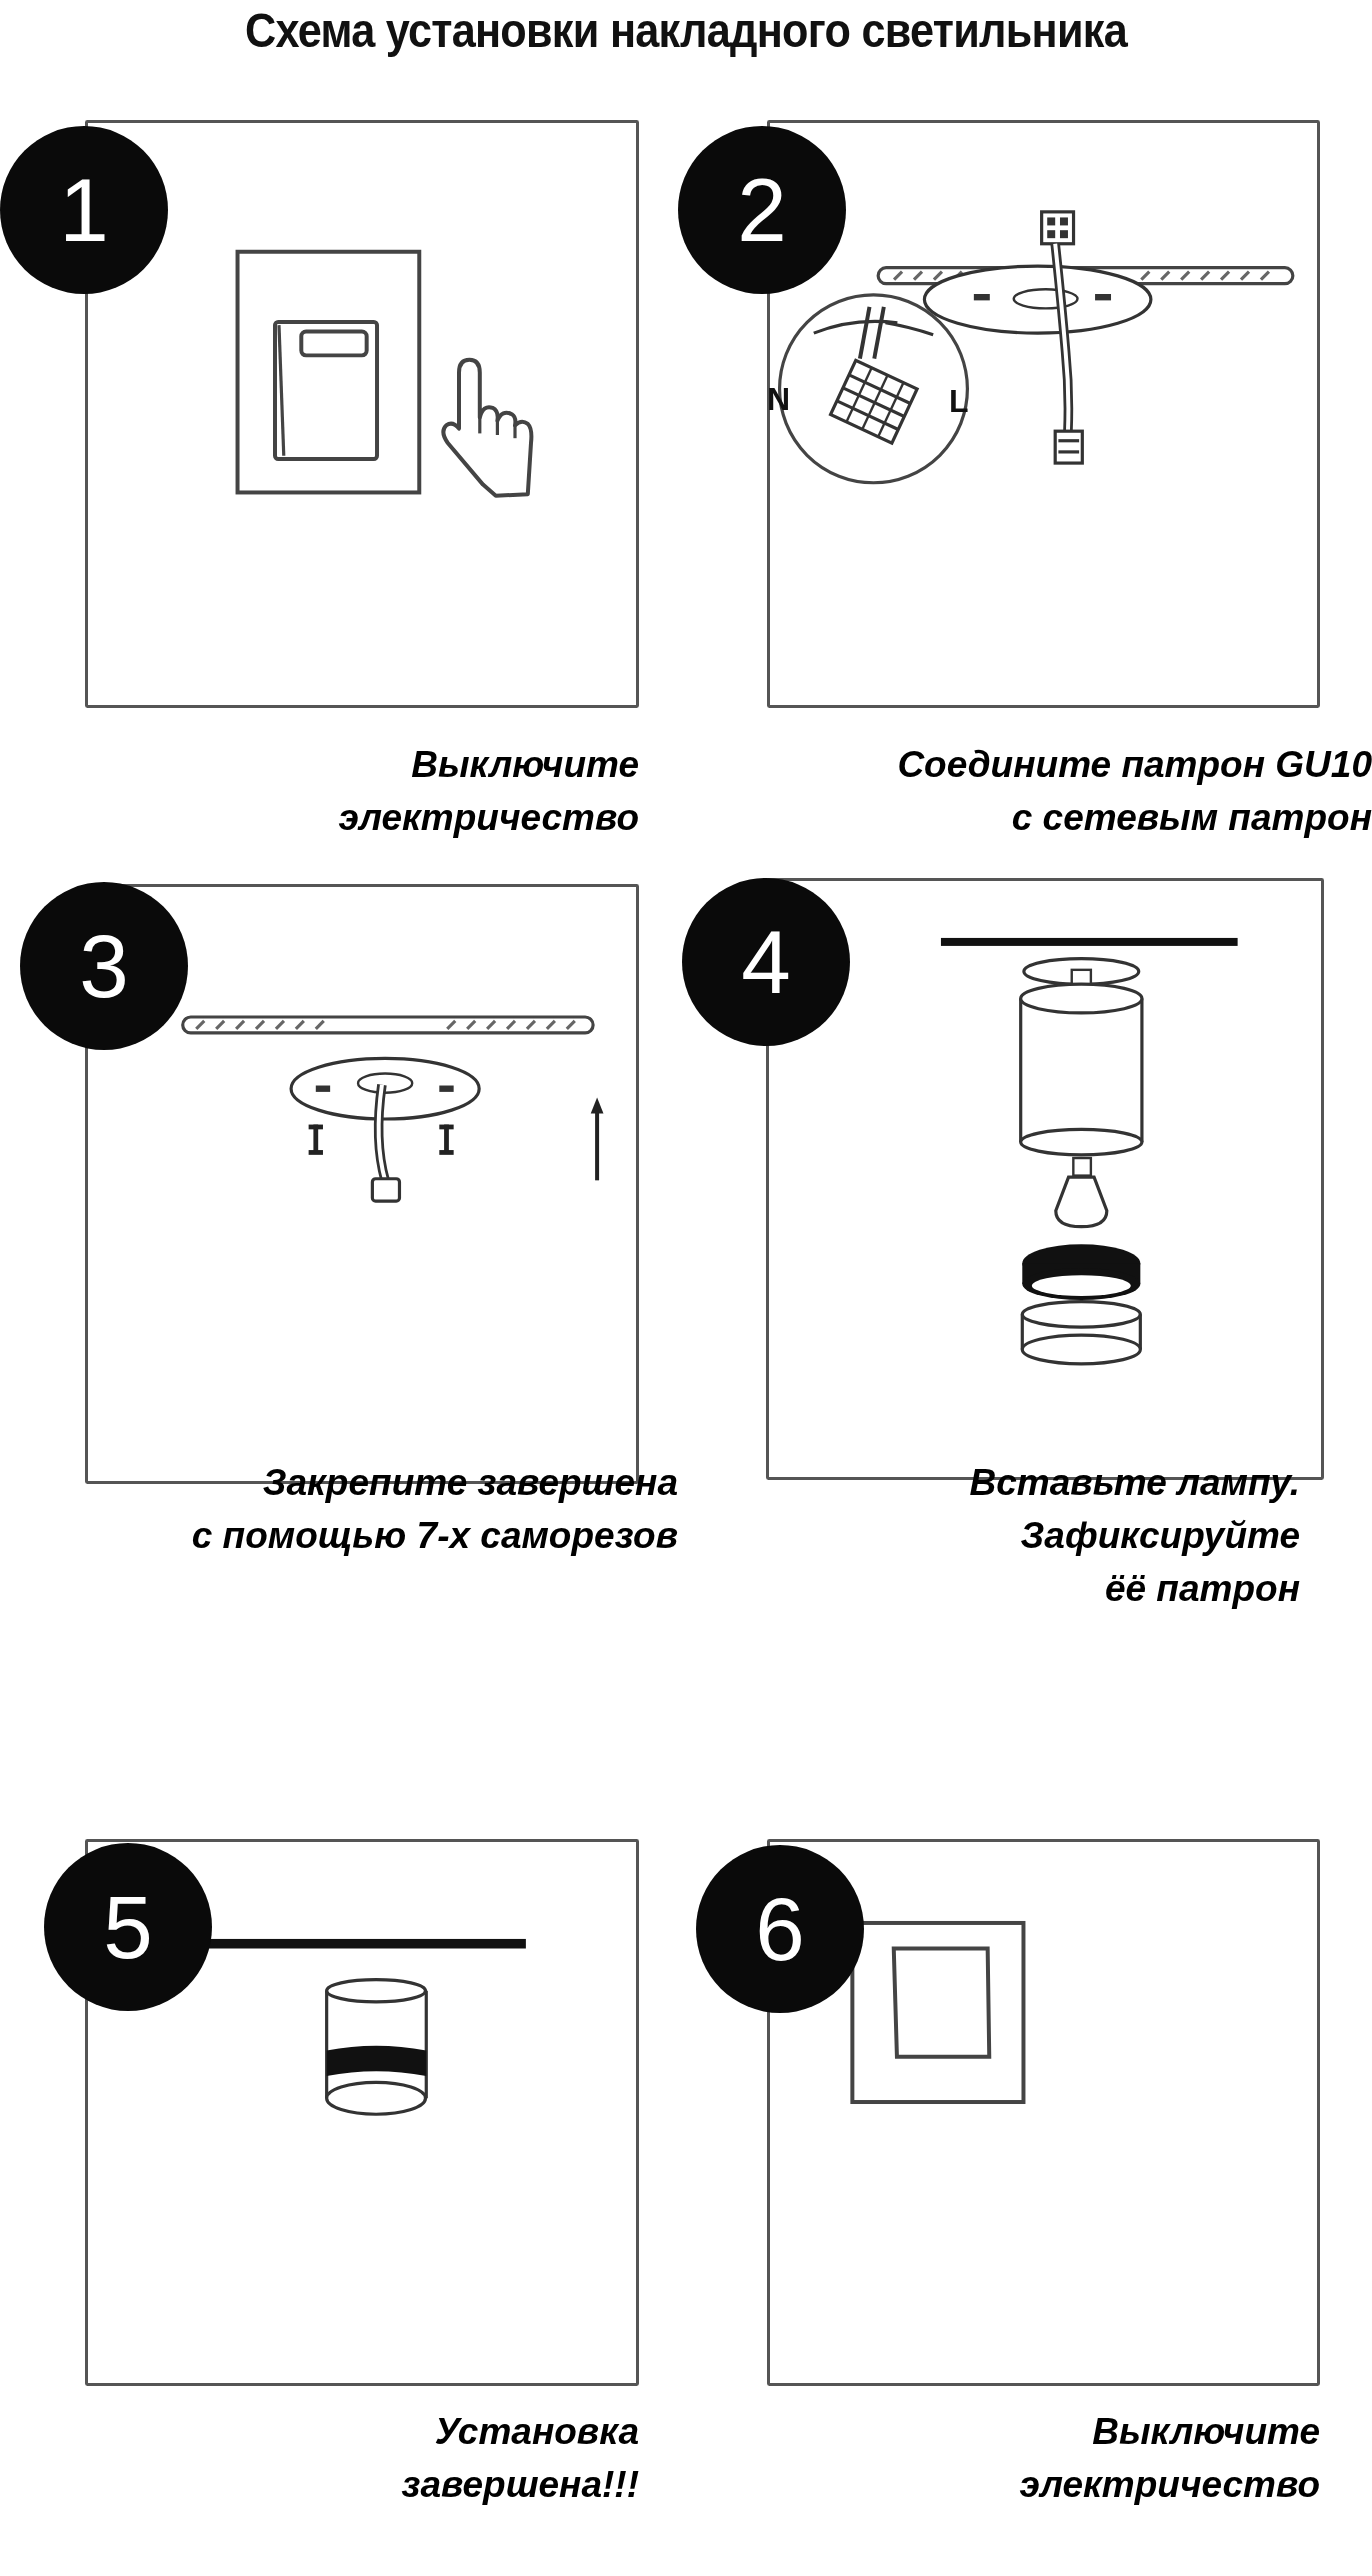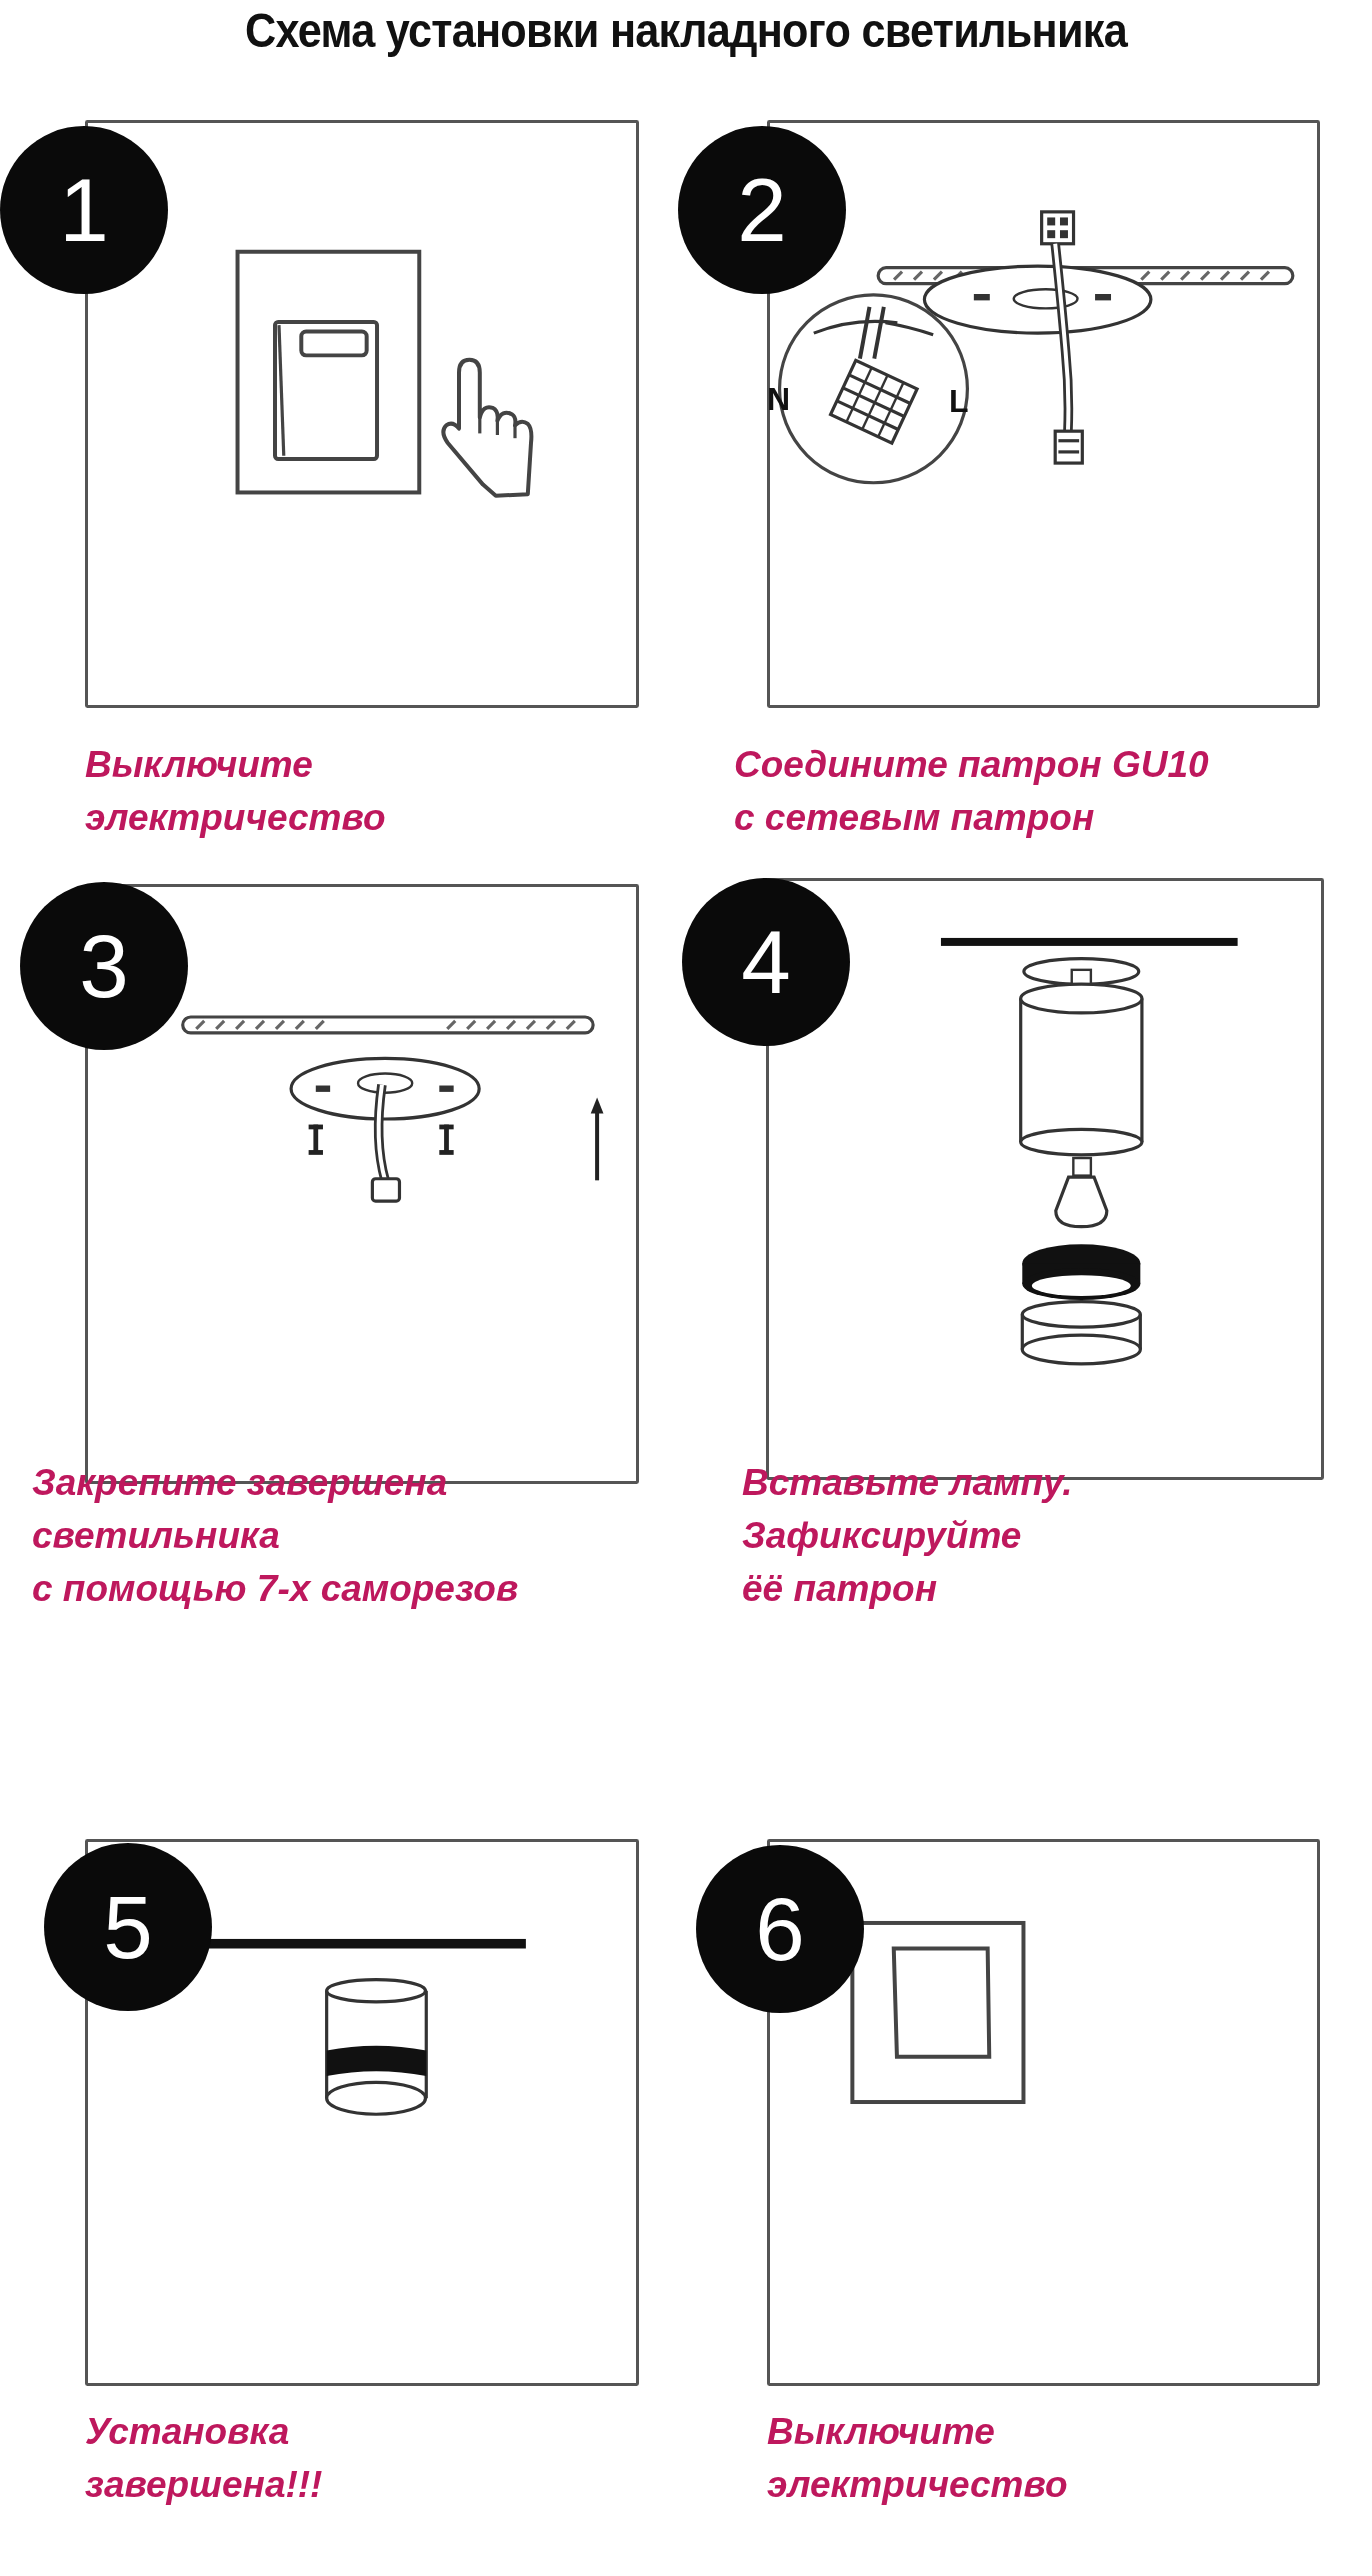--- a/index.html
+++ b/index.html
@@ -1,20 +1,20 @@
 <!DOCTYPE html>
 <html style="font-size:12.8px"><head>
 <meta charset="utf-8">
 <style>
   html,body{margin:0;padding:0;background:#ffffff;}
   body{width:1372px;height:2576px;position:relative;overflow:hidden;font-family:"Liberation Sans",sans-serif;color:#111;}
   .title{position:absolute;left:0;top:3.2px;width:1372px;text-align:center;font-weight:bold;font-size:48px;letter-spacing:-0.8px;color:#111;transform:scaleX(0.9);transform-origin:center;}
   .panel{position:absolute;border:3.2px solid #555;border-radius:2.4px;background:#fff;box-sizing:border-box;}
   .badge{position:absolute;width:168px;height:168px;border-radius:50%;background:#0a0a0a;color:#fff;font-size:89px;line-height:168px;text-align:center;font-family:"Liberation Sans",sans-serif;}
-  .caption{position:absolute;text-align:left;font-weight:bold;font-style:italic;font-size:37px;line-height:53px;color:#be185d;}
+  .caption{position:absolute;text-align:right;font-weight:bold;font-style:italic;font-size:37px;line-height:53px;color:#000000;}
   .caption span{display:block;}
   svg{position:absolute;overflow:visible;}
 </style>
 </head>
 <body>
 
 <div class="title">Схема установки накладного светильника</div>
 
 <div class="panel" style="left:85px;top:120px;width:554px;height:588px;"></div>
 <svg style="left:231px;top:239px;" width="359" height="271" viewBox="0 0 450 340">
@@ -134,21 +134,20 @@
       <rect x="336" y="140" width="6" height="36"></rect>
       <rect x="330" y="172" width="18" height="6"></rect>
   </g>
 
   <line x1="528" y1="210" x2="528" y2="120" stroke="#222" stroke-width="5"></line>
   <polygon points="520,126 528,106 536,126" fill="#222"></polygon>
 </svg>
 <div class="badge" style="left:20px;top:882px;">3</div>
 <div class="caption" style="left:32px;top:1456px;width:646px;">
   <span>Закрепите завершена</span>
-  <span>светильника</span>
   <span>с помощью 7-х саморезов</span>
 </div>
 
 <div class="panel" style="left:766px;top:878px;width:558px;height:602px;"></div>
 <svg style="left:925px;top:909px;" width="319" height="463" viewBox="0 0 400 580">
 
   <rect x="20" y="36" width="372" height="10" fill="#111"></rect>
 
   <ellipse cx="196" cy="78" rx="72" ry="16" fill="#fff" stroke="#333" stroke-width="4"></ellipse>
   <rect x="184" y="76" width="24" height="24" fill="#fff" stroke="#333" stroke-width="3"></rect>

